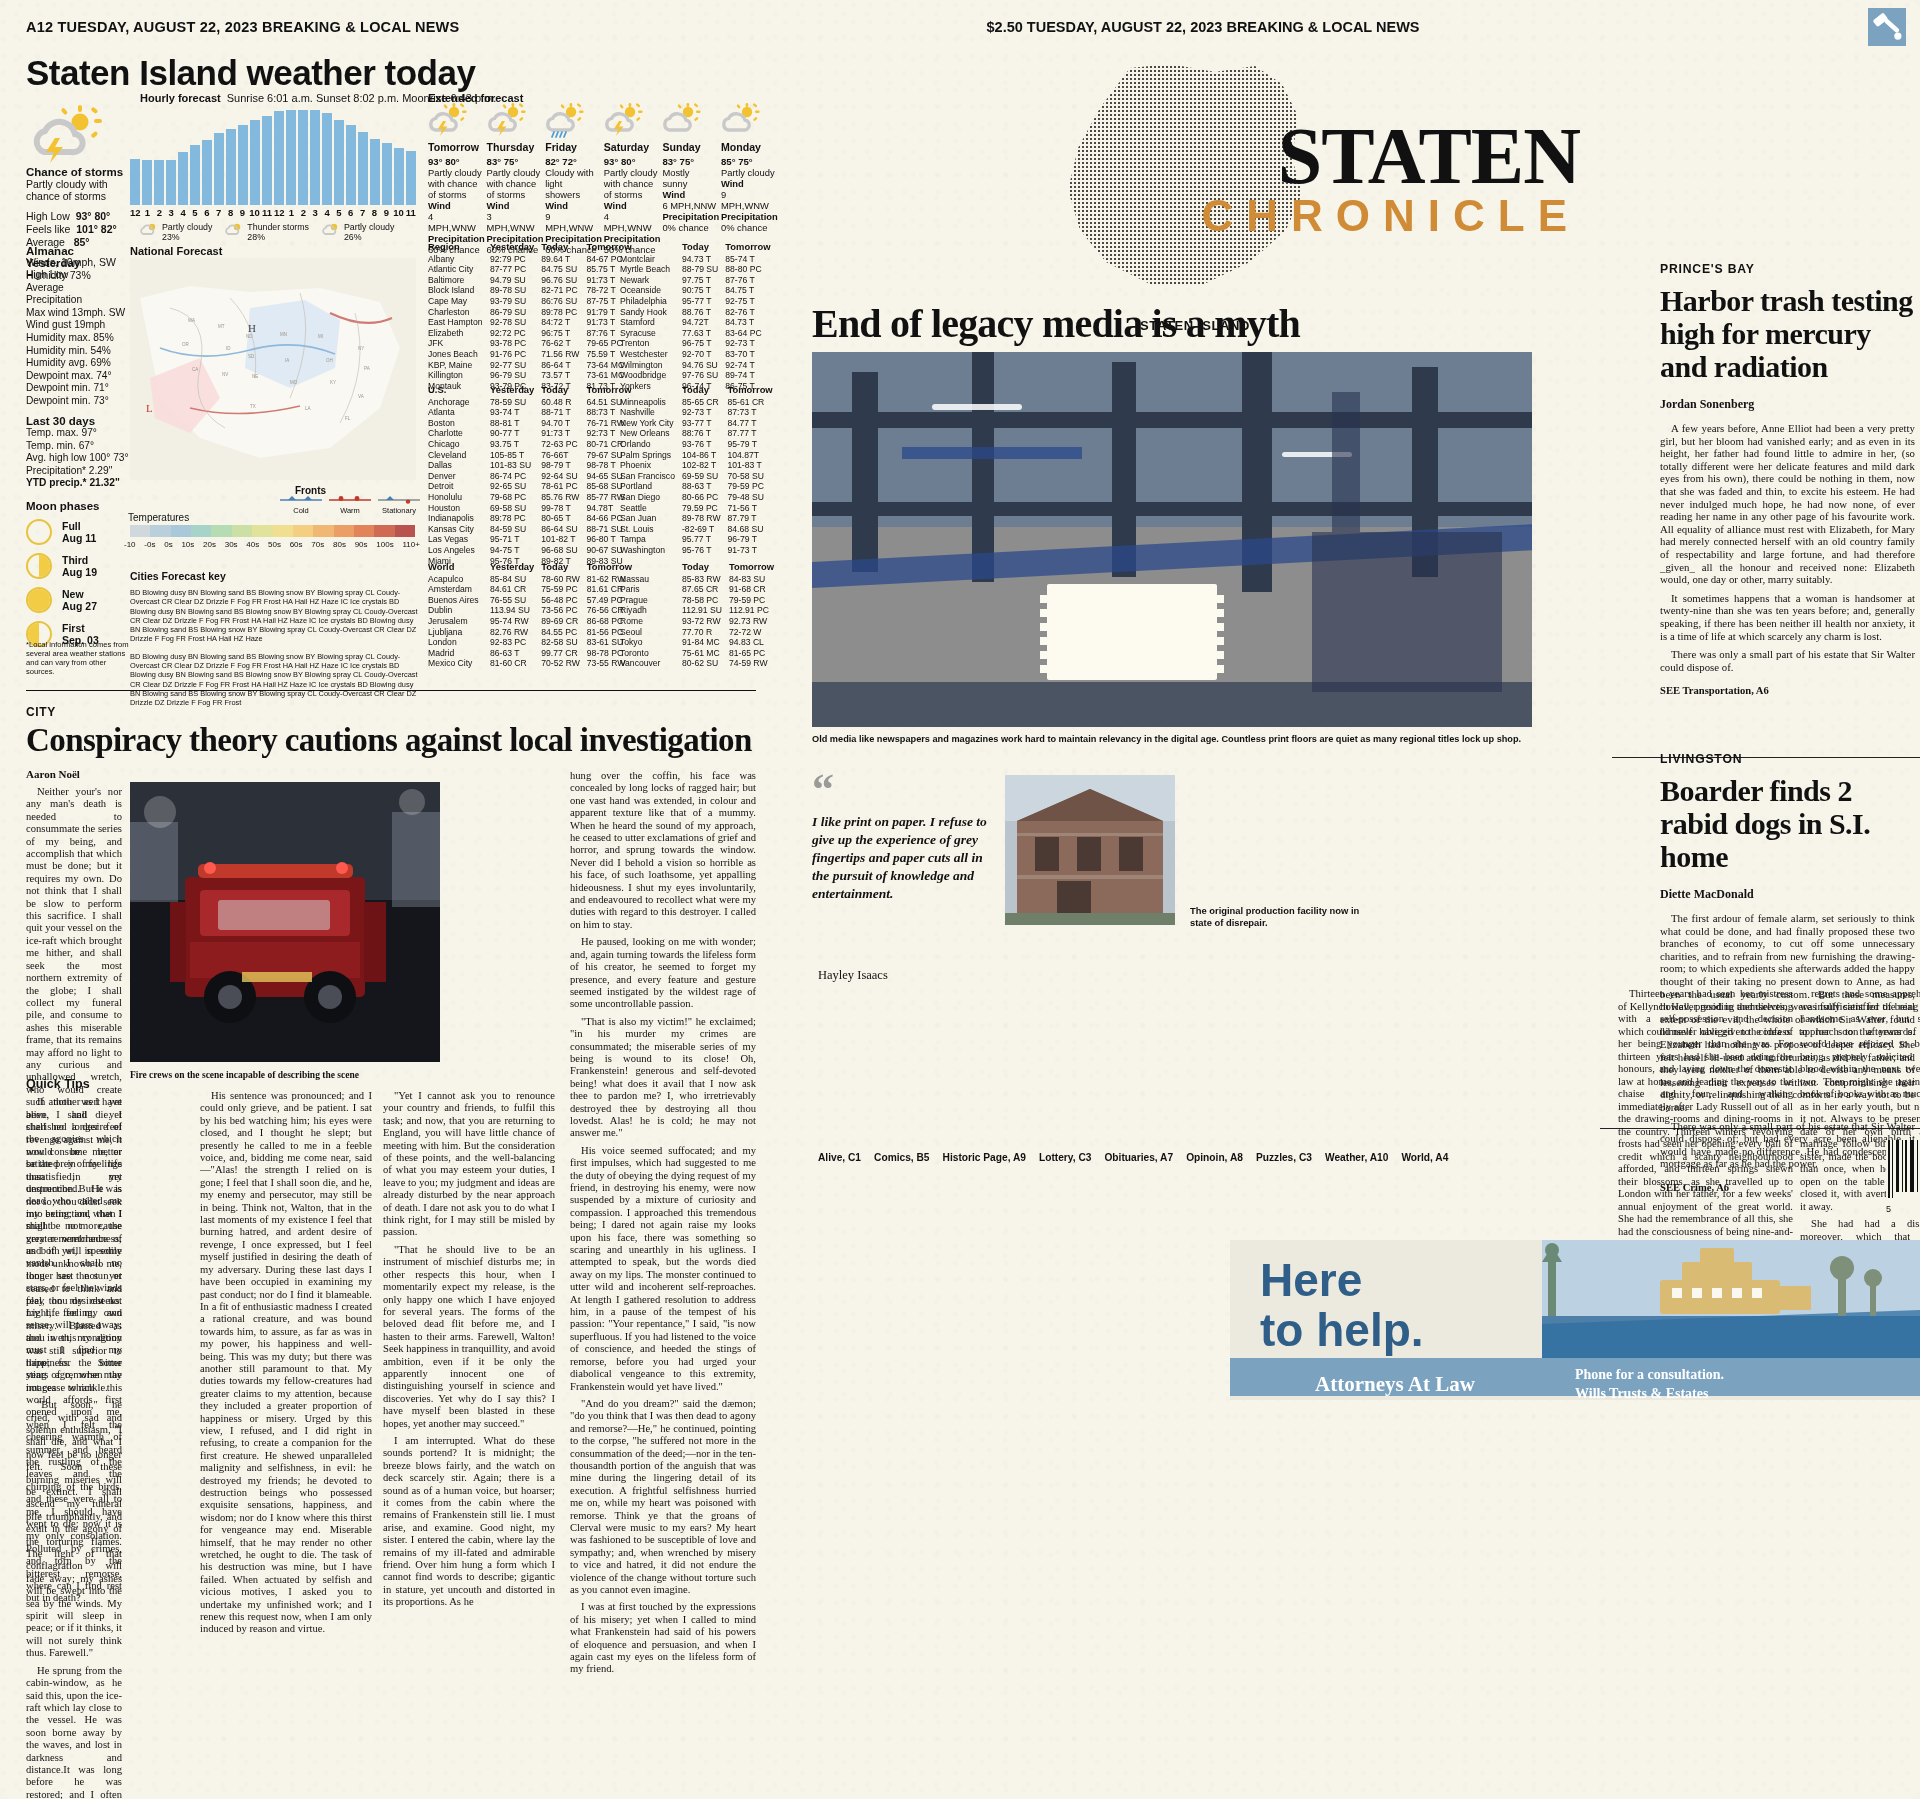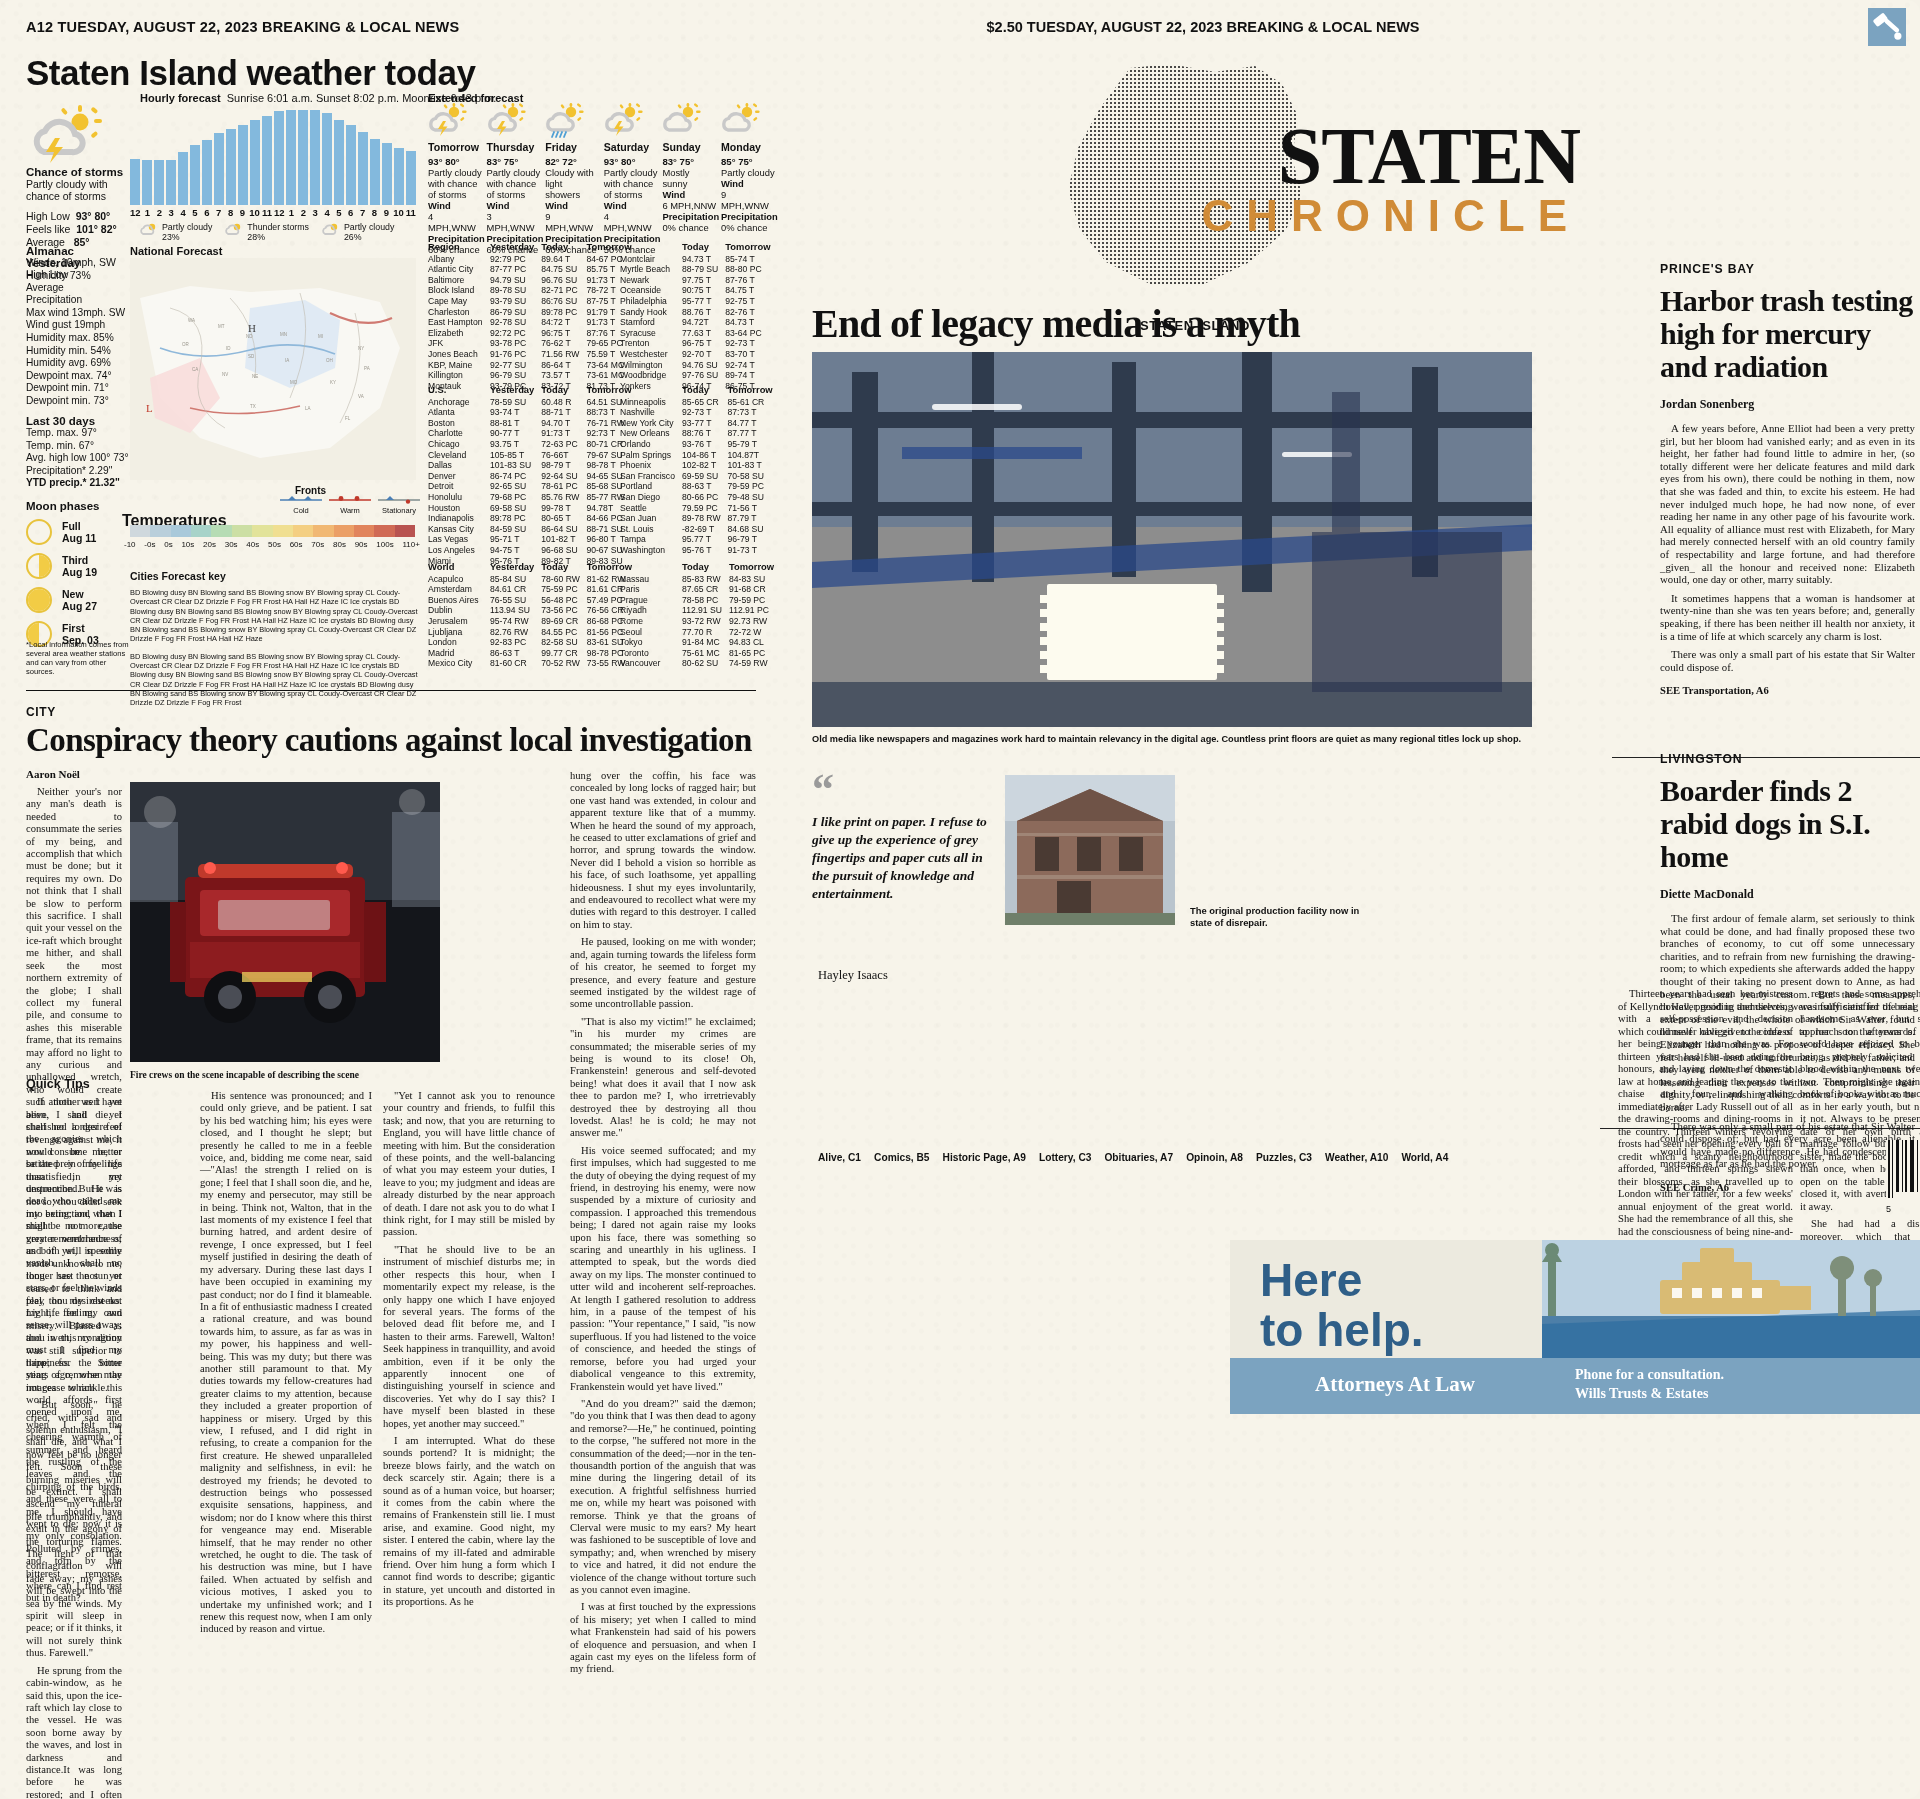--- a/index.html
+++ b/index.html
@@ -62,21 +62,21 @@
   .hr-legend .it { display:flex; gap:4px; }
   .hr-legend .it .t { font-size:8.8px; line-height:10px;}
 
   .natfc { position:absolute; left:130px; top:245px; font-size:11px; font-weight:700;}
   .map { position:absolute; left:130px; top:258px; width:286px; height:222px;
          background:#f1eee3; border:0; overflow:hidden;}
   .map svg { position:absolute; inset:0;}
   .fronts-t { position:absolute; left:295px; top:485px; font-size:10px; font-weight:700;}
   .fronts { position:absolute; left:280px; top:496px; width:140px; display:flex; justify-content:space-between; }
   .fronts .f { text-align:center; font-size:7.5px; }
-  .temps-t { position:absolute; left:122px; top:512px; font-size:16px; font-weight:700;}
+  .temps-t { position:absolute; left:128px; top:512px; font-size:10px; font-weight:400;}
   .scale { position:absolute; left:130px; top:525px; width:285px; height:12px; display:flex;}
   .scale i { flex:1; }
   .scalelbl{ position:absolute; left:124px; top:540px; width:296px; display:flex; justify-content:space-between; font-size:8px;}
 
   .cfk { position:absolute; left:130px; top:570px; width:288px;}
   .cfk h4 { font-size:10.5px; font-weight:700; margin-bottom:6px;}
   .cfk p { font-size:7.4px; line-height:9.3px; margin-bottom:8px;}
 
   
   .ext { position:absolute; left:428px; top:103px; width:352px; display:flex; }
@@ -133,21 +133,21 @@
   .side-body p { text-indent:11px; margin-bottom:6px;}
   .see { font-family:"Liberation Serif",serif; font-weight:700; font-size:10.6px; margin-top:12px;}
 
   .index { position:absolute; left:18px; top:1152px; width:720px; font-size:10.2px; font-weight:700; }
   .index span { margin-right:13px; }
   .barcode { position:absolute; left:1086px; top:1140px; width:160px; height:62px; }
   .barcode .bcn { position:absolute; top:64px; left:0; width:160px; font-size:9px; display:flex; justify-content:space-between;}
 
   .ad-bottom { position:absolute; left:430px; top:1240px; width:690px; height:160px; background:#eceadf; overflow:hidden;}
   .ad-here { position:absolute; left:460px; top:1255px; font-weight:700; font-size:46px; line-height:50px; color:#2f5f88;}
-  .ad-bar { position:absolute; left:430px; top:1358px; width:690px; height:56px; background:#7ba3c0;}
+  .ad-bar { position:absolute; left:430px; top:1358px; width:690px; height:38px; background:#7ba3c0;}
   .ad-bar .a1 { position:absolute; left:85px; top:14px; font-family:"Liberation Serif",serif; font-weight:700; font-size:21px; color:#fff;}
   .ad-bar .a2 { position:absolute; left:345px; top:7px; font-family:"Liberation Serif",serif; font-weight:700; font-size:14px; color:#fff; line-height:19px;}
   .ad-sq { position:absolute; right:14px; top:8px; width:38px; height:38px; background:#7ba3c0;}
 
   .mid-photo { position:absolute; left:205px; top:775px; width:170px; height:150px; overflow:hidden;}
   .mid-cap { position:absolute; left:390px; top:905px; width:170px; font-size:9.4px; font-weight:700; line-height:11.6px;}
   .byline2 { position:absolute; left:18px; top:968px; font-family:"Liberation Serif",serif; font-weight:400; font-size:12.5px;text-align:center;}
   .rcol { position:absolute; font-family:"Liberation Serif",serif; font-size:10.6px; line-height:12.5px; text-align:justify;}
   .rcol p { text-indent:11px; margin-bottom:5px;}
   .hrule { position:absolute; height:1px; background:#222;}

